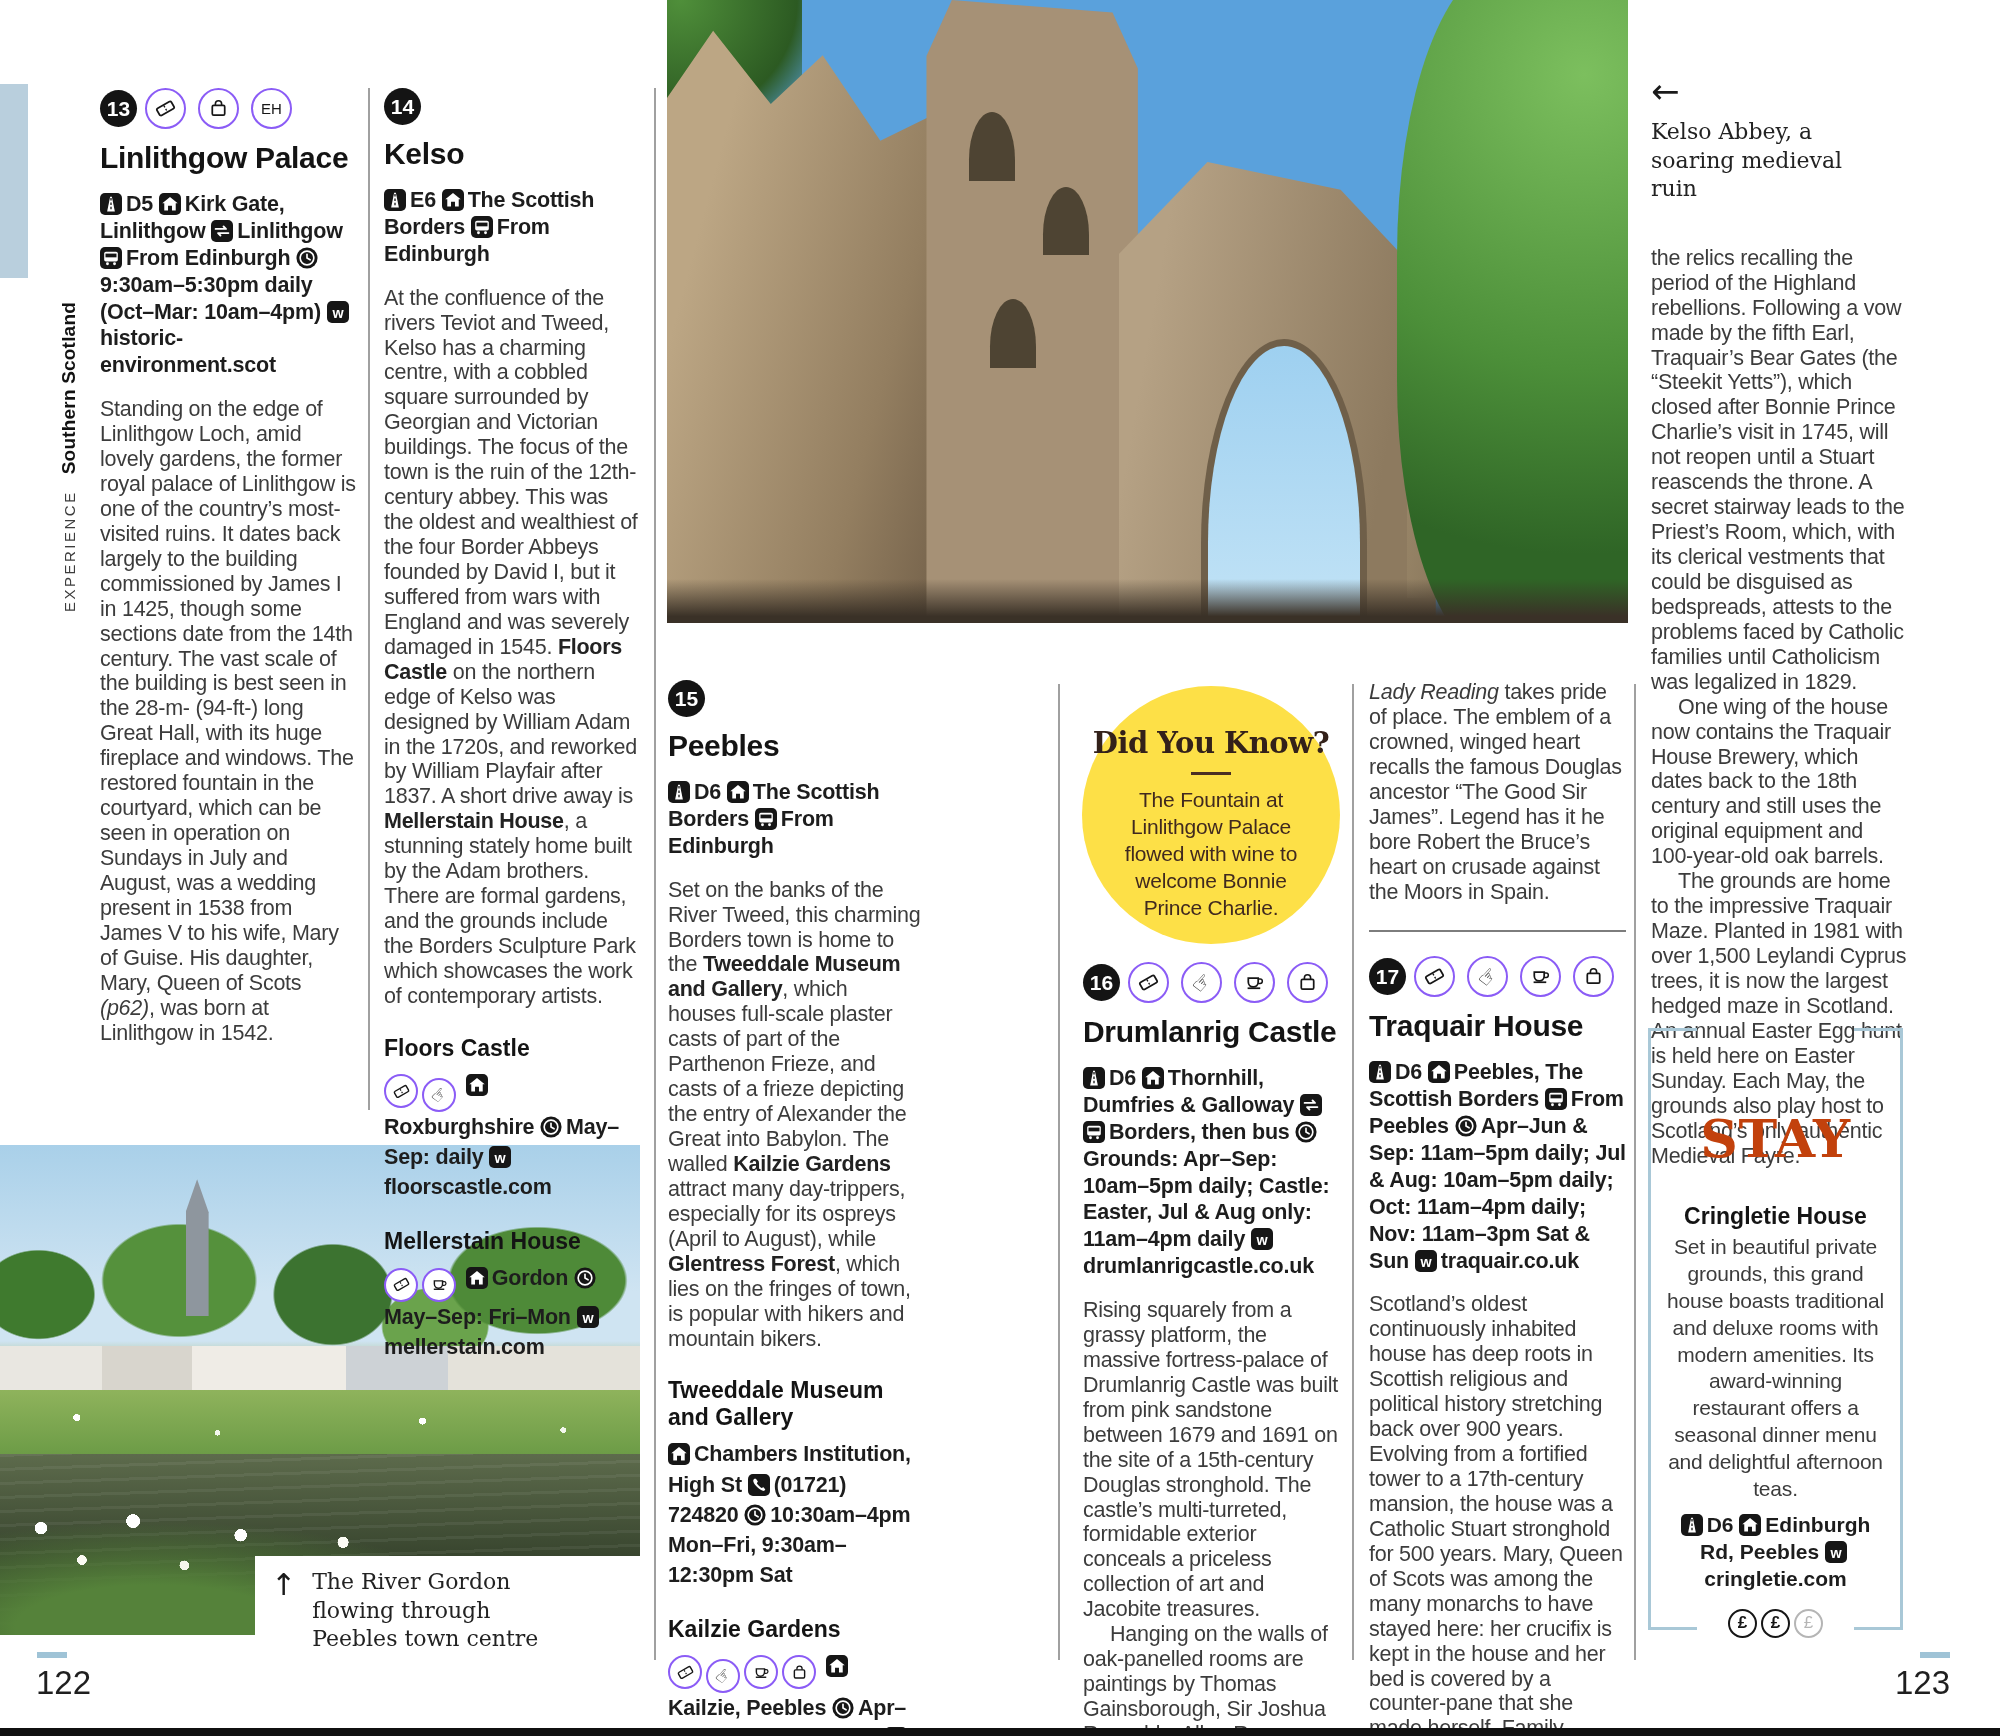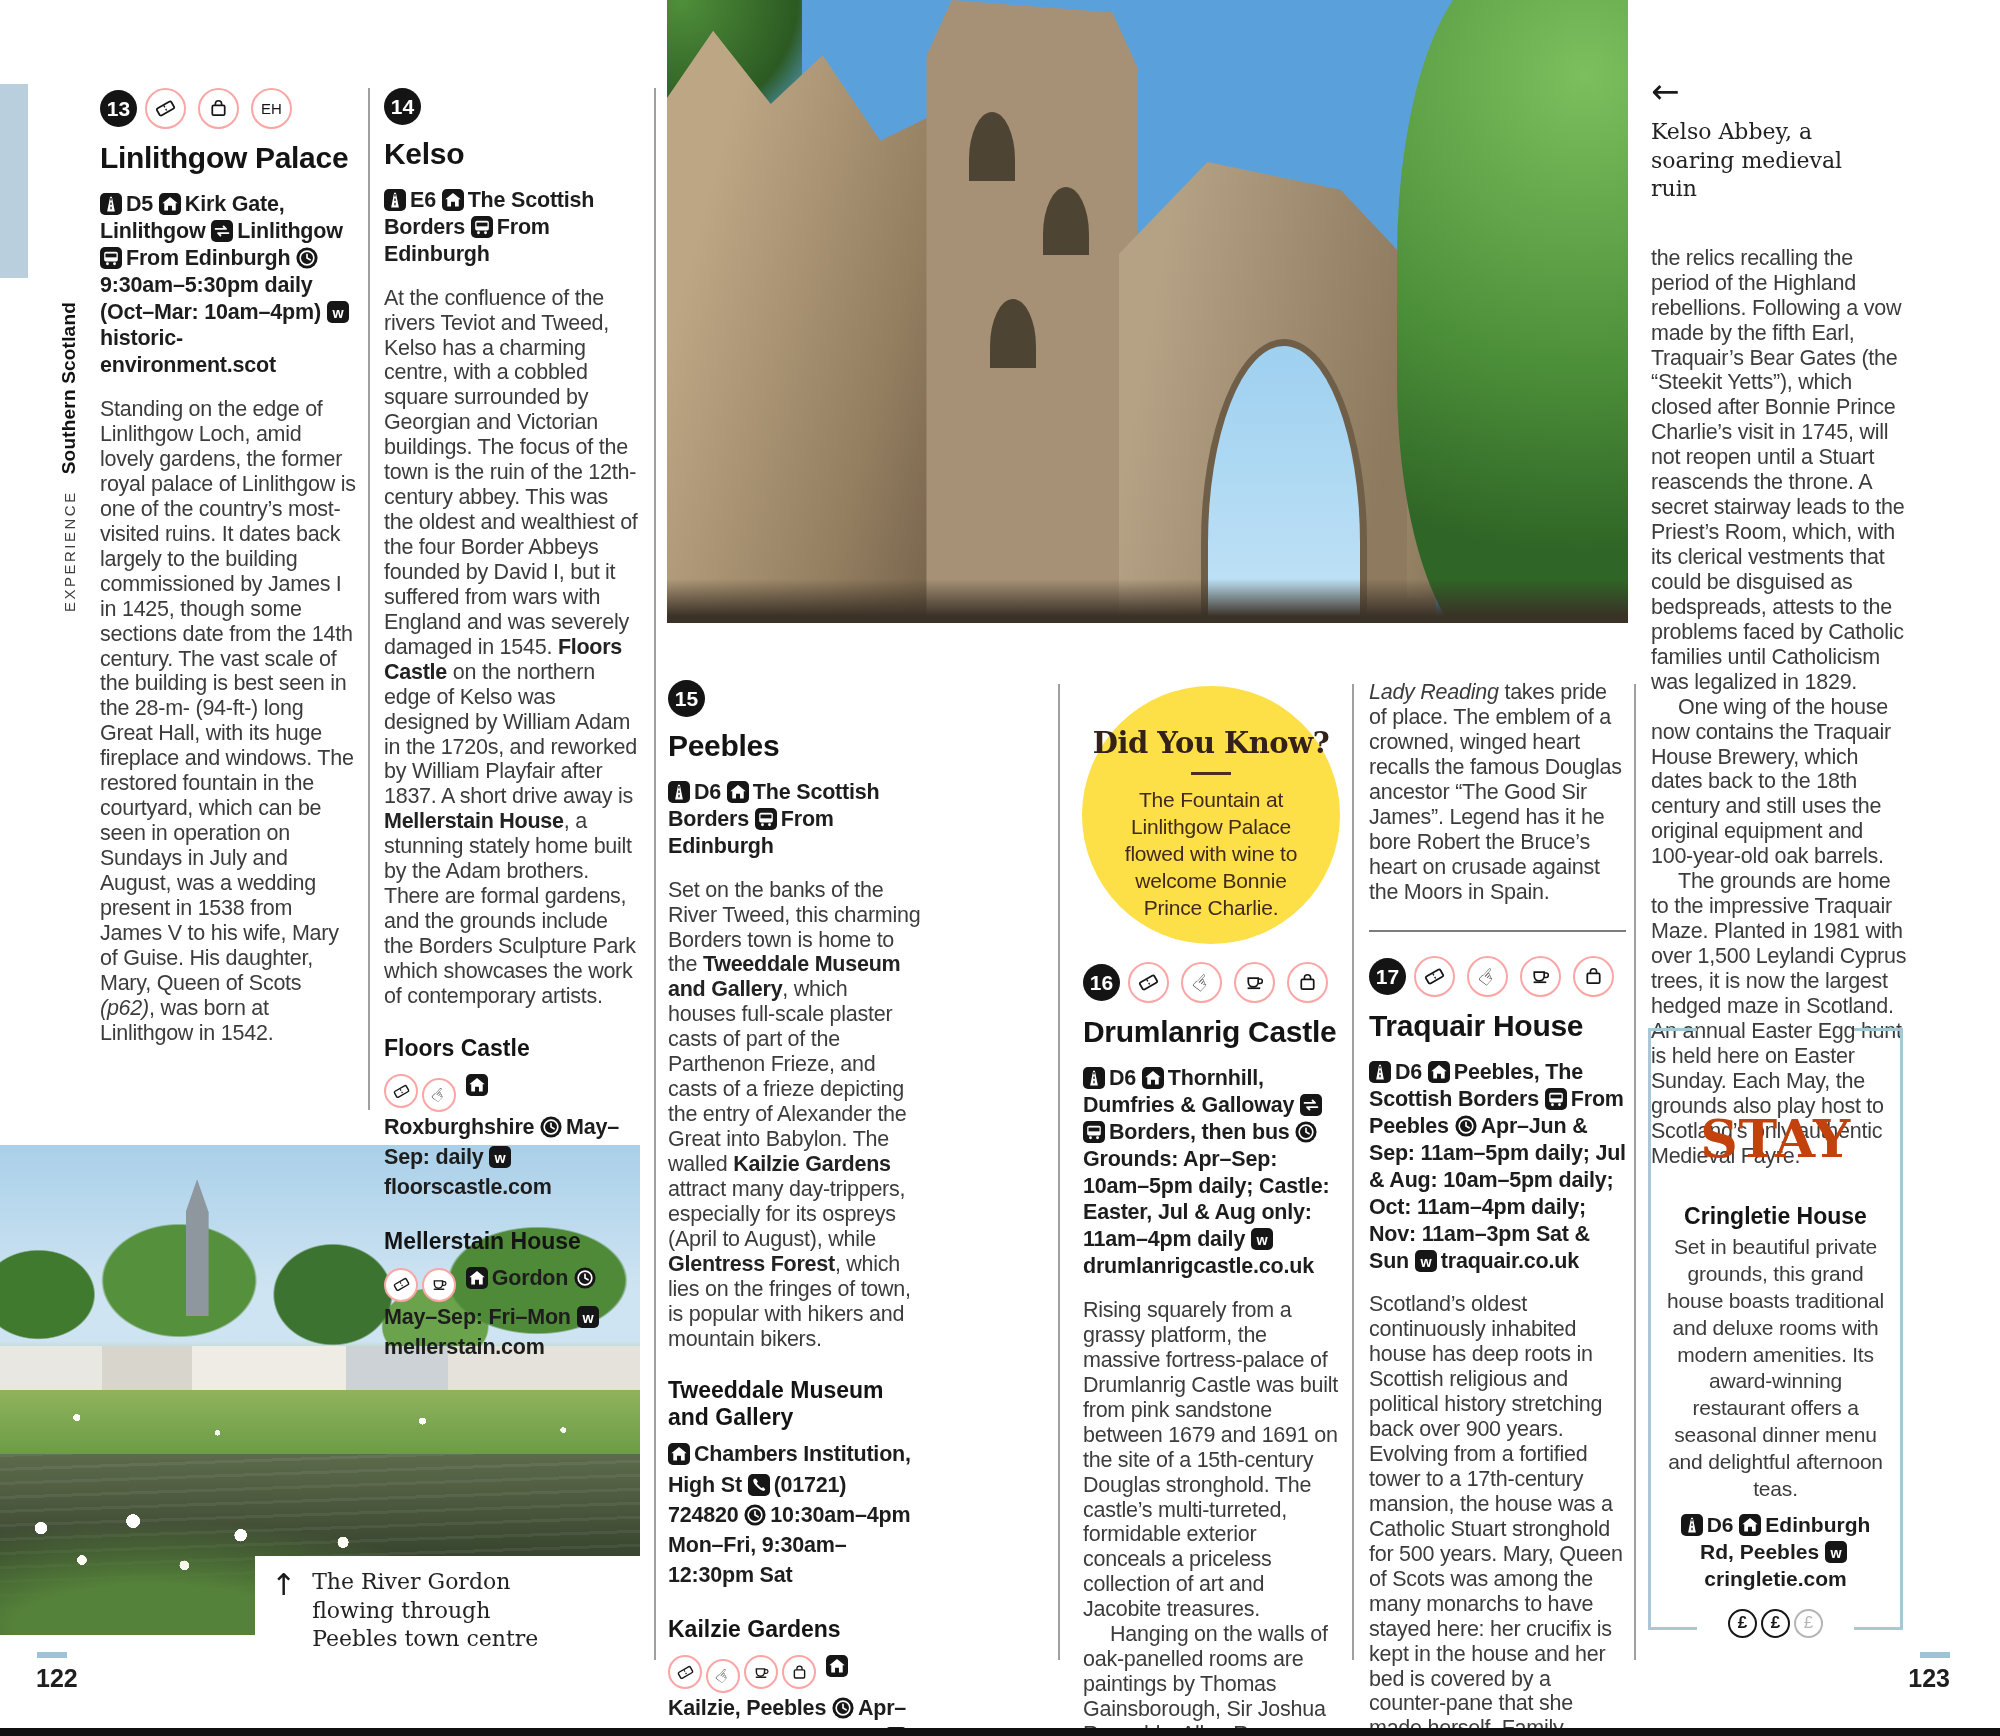--- a/index.html
+++ b/index.html
@@ -23,21 +23,21 @@
   #sep1{left:368px;top:88px;height:1022px;}
   #sep2{left:654px;top:88px;height:1572px;}
   #sep3{left:1058px;top:684px;height:976px;}
   #sep4{left:1352px;top:684px;height:976px;}
   #sep5{left:1634px;top:684px;height:976px;}
   
   .badges{display:flex;align-items:center;gap:8px;margin:0 0 12px 0;}
   .badge-num{display:inline-flex;align-items:center;justify-content:center;width:37px;height:37px;
              border-radius:50%;background:#141414;color:#fff;font-weight:700;font-size:21px;flex:none;}
   .circ{display:inline-flex;align-items:center;justify-content:center;width:30px;height:30px;
-        border:2px solid #fca5a5;border-radius:50%;background:#fff;vertical-align:-9px;margin:0 4px 0 0;}
+        border:2px solid #8b5cf6;border-radius:50%;background:#fff;vertical-align:-9px;margin:0 4px 0 0;}
   .circ svg{width:19px;height:19px;display:block;}
   .badges .circ{width:37px;height:37px;border-width:2.5px;vertical-align:middle;}
   .badges .circ svg{width:23px;height:23px;}
   .glyph{font-size:13px;font-weight:500;color:#161616;line-height:1;}
   .glyph.hand{display:inline-block;transform:rotate(-48deg);font-size:18px;}
   .badges .glyph.eh{font-size:15px;}
   .badges .glyph.hand{font-size:22px;}
   .entry-title{font-size:30px;font-weight:700;color:#141414;letter-spacing:-0.3px;margin:2px 0 16px 0;}
   .sub-title{font-size:23px;font-weight:700;color:#141414;margin:26px 0 8px 0;}
   .info{font-size:21.5px;font-weight:700;color:#1d1d1d;line-height:1.25;margin:0 0 18px 0;letter-spacing:-0.2px;}
@@ -142,21 +142,21 @@
   .stay-title{font-family:"DejaVu Serif",serif;font-weight:700;font-size:52px;color:#c2410c;
     letter-spacing:0.5px;margin-top:80px;}
   .stay-name{font-size:23px;font-weight:700;color:#141414;margin-top:34px;}
   .stay-body{font-size:21px;line-height:1.28;color:#3c3c3c;margin-top:4px;letter-spacing:-0.2px;}
   .stay-info{font-size:21px;font-weight:700;color:#1d1d1d;line-height:1.3;margin-top:8px;}
   .stay-prices{margin-top:16px;display:flex;justify-content:center;gap:4px;}
   .pound{display:inline-flex;align-items:center;justify-content:center;width:29px;height:29px;
     border:2.5px solid #161616;border-radius:50%;font-weight:700;font-size:17px;color:#161616;box-sizing:border-box;}
   .pound.grey{border:2px solid #b5b5b5;color:#b5b5b5;font-weight:400;}
   
-  .pagenum{position:absolute;font-size:25px;font-weight:700;color:#1f1f1f;}
+  .pagenum{position:absolute;font-size:33px;font-weight:400;color:#1f1f1f;}
   .pagenum-dash{position:absolute;width:30px;height:6px;background:#9fc3d6;}
   #pn-left{left:36px;top:1664px;} #pn-dash-left{left:37px;top:1652px;}
   #pn-right{right:50px;top:1664px;} #pn-dash-right{right:50px;top:1652px;}
   .bottom-bar{position:absolute;left:0;bottom:0;width:100%;height:8px;background:#101010;}
 </style>
 </head>
 <body>
 
 <div class="page">
 

